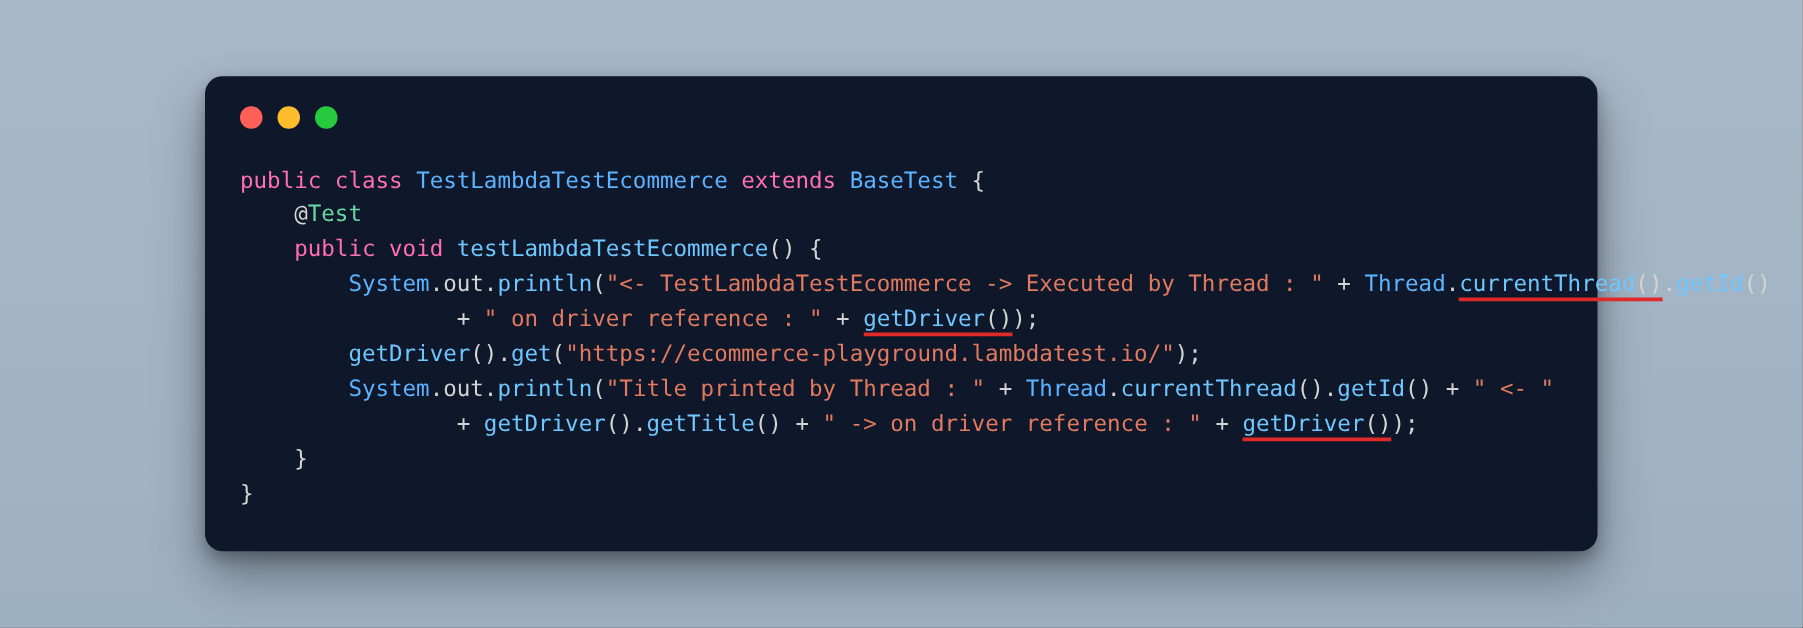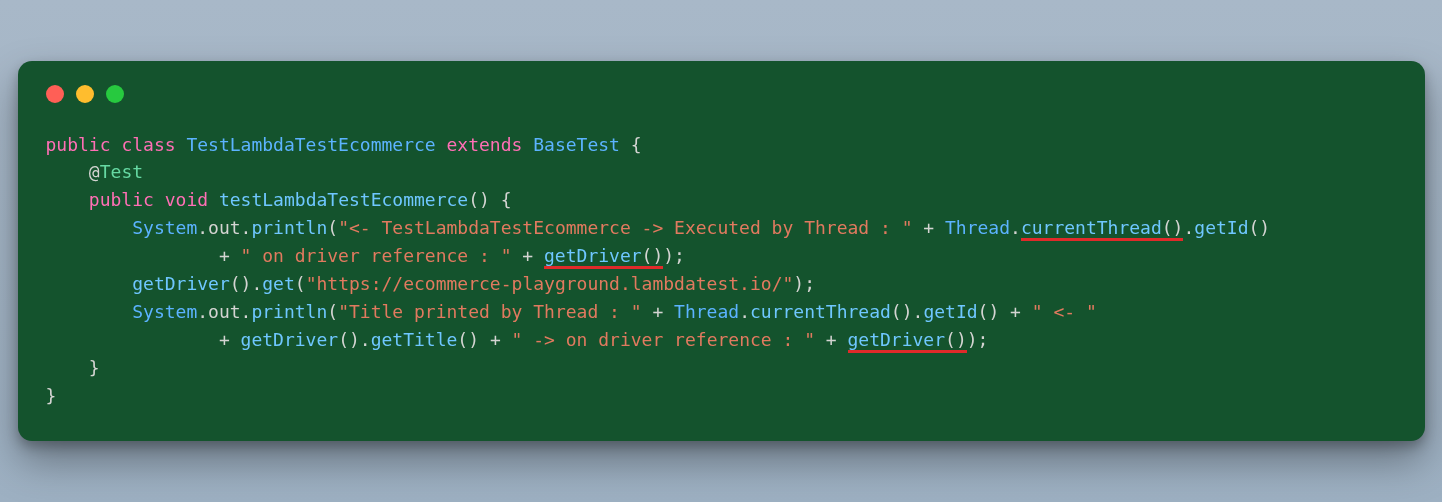--- a/index.html
+++ b/index.html
@@ -7,22 +7,22 @@
   body {
     width: 1442px;
     height: 502px;
     background: linear-gradient(180deg, #a8b8c8 0%, #9db0c2 100%);
     display: flex;
     align-items: center;
     justify-content: center;
     font-family: "SF Mono", ui-monospace, Menlo, Monaco, Consolas, monospace;
   }
   .window {
-    width: 1407px;
-    background: #14532d;
+    width: 1114px;
+    background: #0f172a;
     border-radius: 14px;
     box-shadow: 0 20px 40px rgba(0,0,0,0.35), 0 6px 12px rgba(0,0,0,0.25);
     padding: 24px 28px 32px 28px;
   }
   .traffic {
     display: flex;
     gap: 12px;
     margin-bottom: 28px;
   }
   .dot {

